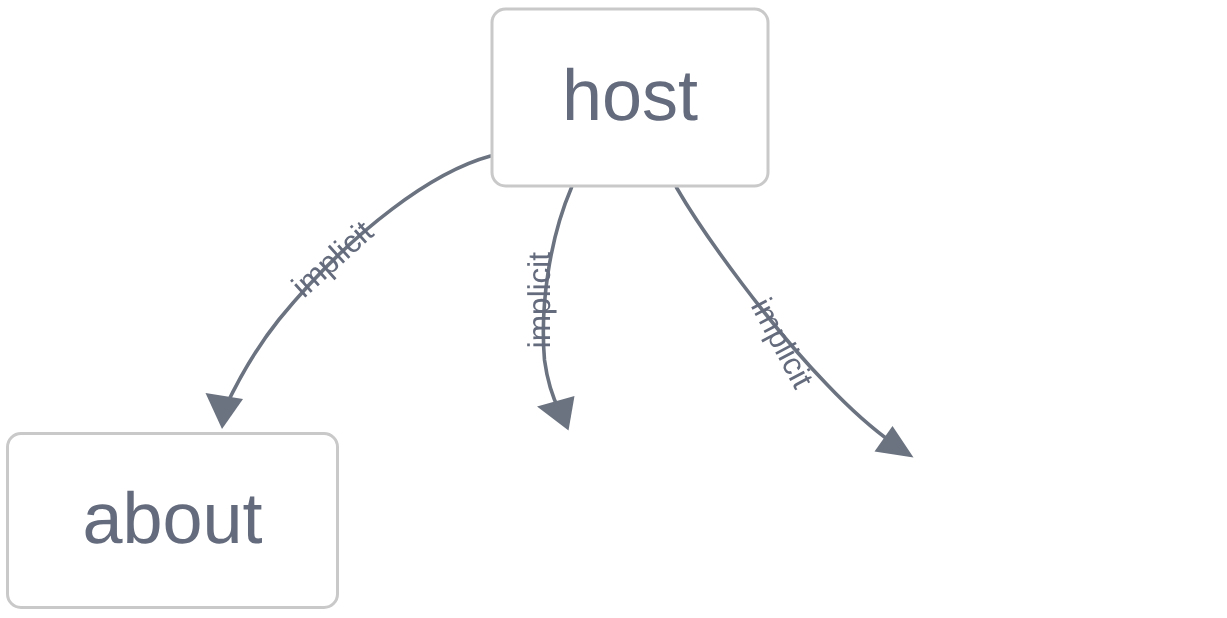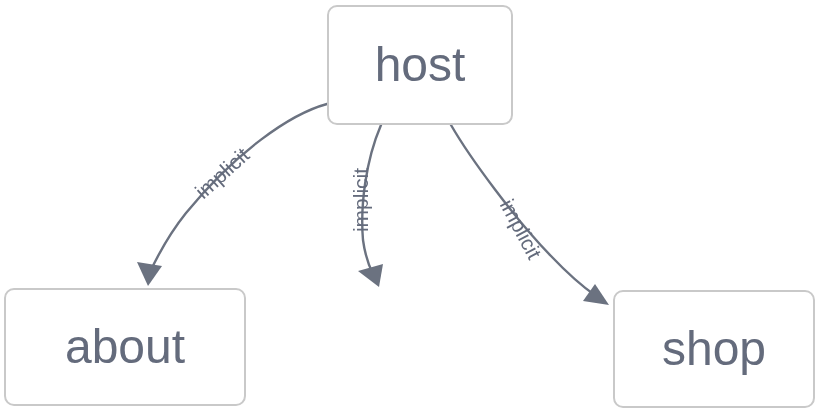--- a/index.html
+++ b/index.html
@@ -77,28 +77,25 @@
     <g>
       <path d="M 451,125 C 470,158 515,219 551,256 C 570,276 586,289 596,296" fill="none" stroke="#6b7280" stroke-width="2.4" stroke-linecap="round"></path>
       <polygon points="609,305 583,301 595,284" fill="#6b7280"></polygon>
     </g>
   </svg>
 
   <div class="node-box" style="left:327px; top:5px; width:186px; height:120px;">
     <span class="node-label">host</span>
   </div>
 
-  <div class="node-box" style="left:4px; top:288px; width:242px; height:118px;">
+  <div class="node-box" style="left:4px; top:288px; width:222px; height:118px;">
     <span class="node-label">about</span>
   </div>
 
 
-  <div class="node-box" style="left:613px; top:290px; width:202px; height:118px;">
-    <span class="node-label">shop</span>
-  </div>
 
   <div class="edge-label" style="left:222px; top:173px; transform: translate(-50%,-50%) rotate(-42deg);">implicit</div>
 
   <div class="edge-label" style="left:360px; top:200px; transform: translate(-50%,-50%) rotate(-90deg);">implicit</div>
 
   <div class="edge-label" style="left:521px; top:229px; transform: translate(-50%,-50%) rotate(62deg);">implicit</div>
 
 </div>
 
 </body></html>

